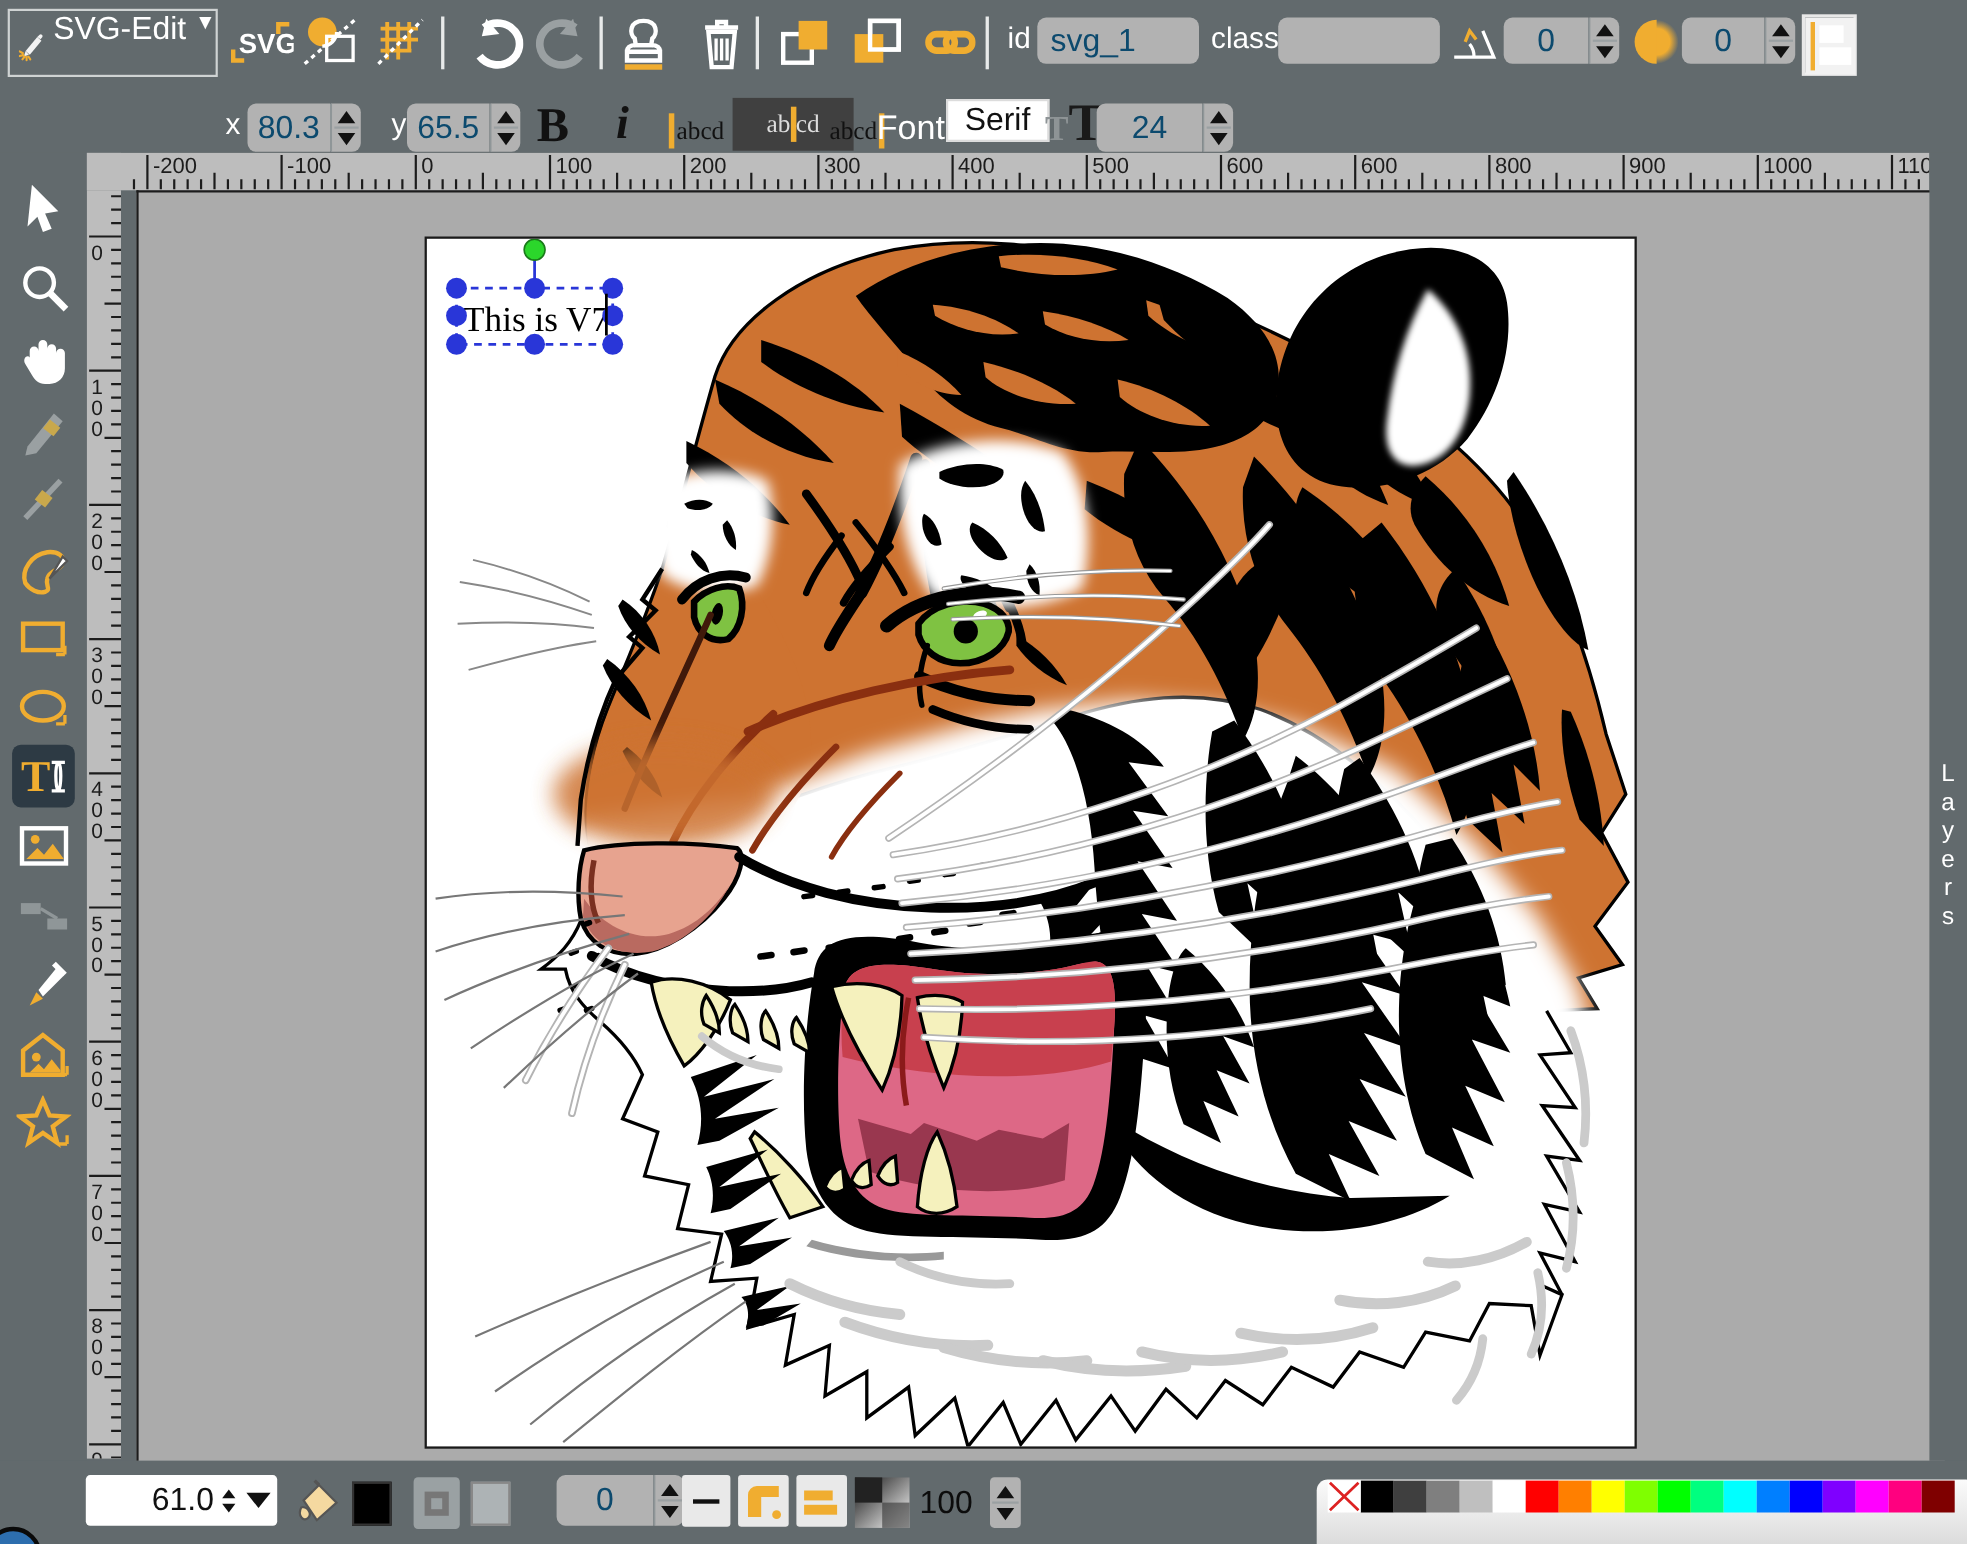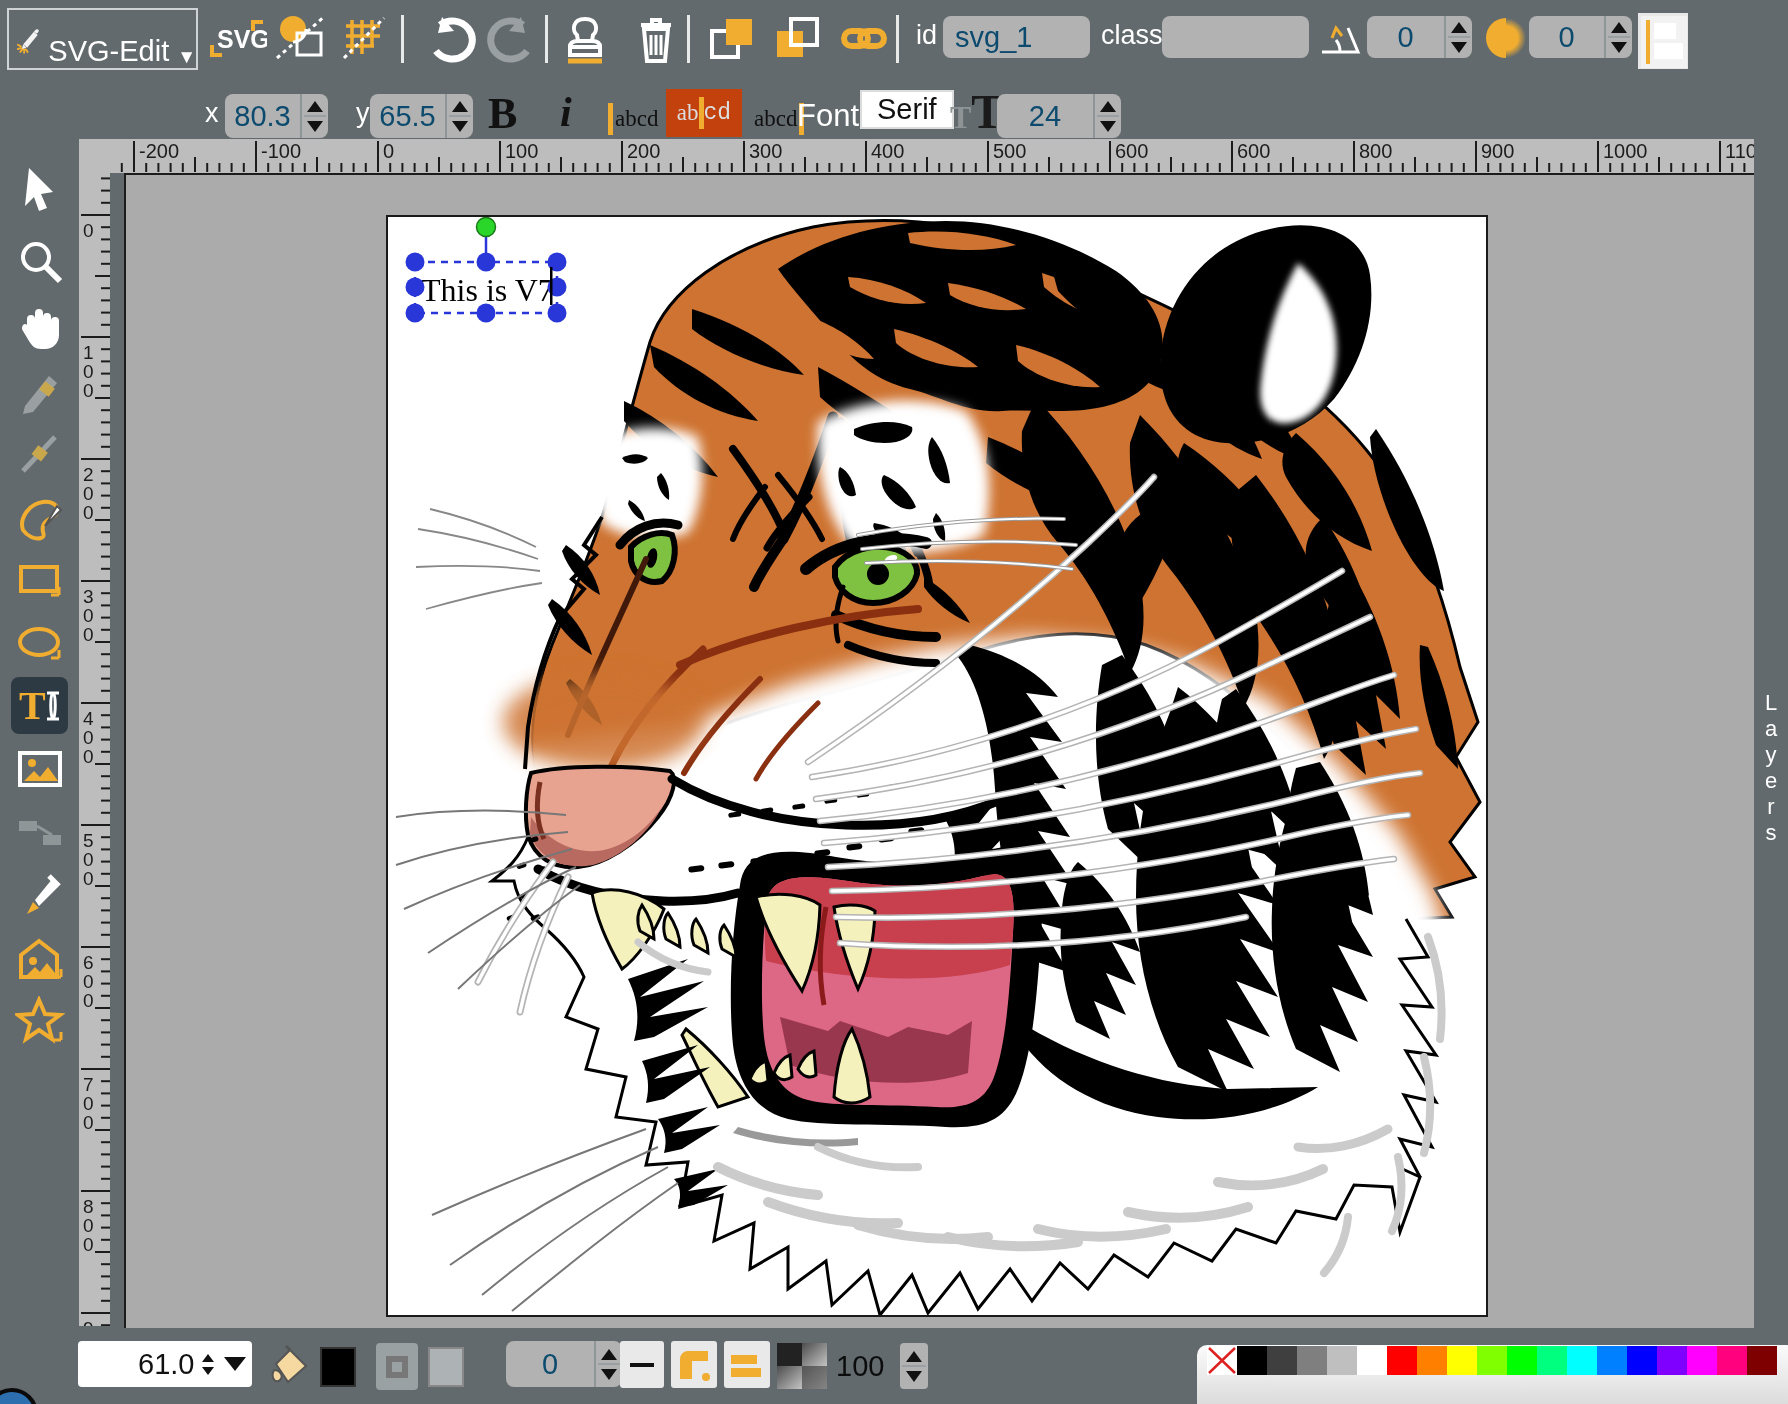--- a/index.html
+++ b/index.html
@@ -9,21 +9,21 @@
 .spin::after{content:'';position:absolute;left:2px;right:2px;top:50%;margin-top:-1px;height:2px;background:#9aa0a2}
 .tri-u{width:0;height:0;border-left:8px solid transparent;border-right:8px solid transparent;border-bottom:11px solid #111}
 .tri-d{width:0;height:0;border-left:8px solid transparent;border-right:8px solid transparent;border-top:11px solid #111}
 .hr-lab{position:absolute;top:1px;font-size:20px;color:#1c1c1c}
 .vr-lab{position:absolute;left:4px;font-size:19px;color:#1c1c1c;line-height:19px;text-align:left}
 .tool{position:absolute;left:11px;width:57px;height:57px;display:flex;align-items:center;justify-content:center}
 .pal{width:30px;height:29px;display:inline-block}
 </style></head><body>
 <div class="abs" style="left:0;top:0;width:1788px;height:139px"></div>
 <div class="abs" style="left:7px;top:8px;">
-    <div style="width:191px;height:62px;border:2px solid #cfd3d3;display:flex;align-items:flex-end;padding-left:8px;gap:6px;white-space:nowrap">
+    <div style="width:191px;height:62px;border:2px solid #cfd3d3;display:flex;align-items:flex-start;padding-left:8px;gap:6px;white-space:nowrap">
       <svg width="60" height="60" viewBox="0 0 60 60" style="">
         <path d="M15 45 L40 15 L49 23 L24 53 Z" fill="#f3f3f3"></path>
         <path d="M40 15 l5 -5 a4 4 0 0 1 6 5 l-4 5 Z" fill="#f3f3f3"></path>
         <path d="M15 45 l-4 12 l11 -4 z" fill="#f3f3f3"></path>
         <g stroke="#f0ad30" stroke-width="4.5" stroke-linecap="round">
           <path d="M9 50 l-7 -4 M10 54 l-8 2 M13 57 l-5 6 M17 58 l0 7 M21 57 l4 6"></path>
         </g>
       </svg>
       <span style="color:#fff;font-size:29px">SVG-Edit</span>
       <span style="color:#fff;font-size:19px;margin-left:2px">▼</span>
@@ -163,24 +163,24 @@
   </div>
 <div class="abs" style="left:488px;top:88px;"><span style="color:#111;font-family:'Liberation Serif',serif;font-weight:bold;font-size:44px">B</span></div>
 <div class="abs" style="left:560px;top:88px;"><span style="color:#111;font-family:'Liberation Serif',serif;font-weight:bold;font-style:italic;font-size:42px">i</span></div>
 <div class="abs" style="left:608px;top:103px;">
     <div style="display:flex;align-items:center">
       <div style="width:5px;height:32px;background:#f0ad30;margin-right:2px"></div>
       <span style="font-family:'Liberation Serif',serif;font-size:23px;color:#111">abcd</span>
     </div>
   </div>
 <div class="abs" style="left:666px;top:89px;">
-    <div style="display:flex;align-items:center;justify-content:center;width:76px;height:48px;background:#c2410c">
+    <div style="display:flex;align-items:center;justify-content:center;width:110px;height:48px;background:#404040">
       <span style="font-family:'Liberation Serif',serif;font-size:23px;color:#ddd">ab</span>
       <div style="width:5px;height:32px;background:#f0ad30"></div>
-      <span style="font-family:Liberation Mono, monospace;font-size:23px;color:#ddd">cd</span>
+      <span style="font-family:Liberation Serif, serif;font-size:23px;color:#ddd">cd</span>
     </div>
   </div>
 <div class="abs" style="left:754px;top:103px;">
     <div style="display:flex;align-items:center">
       <span style="font-family:'Liberation Serif',serif;font-size:23px;color:#111">abcd</span>
       <div style="width:5px;height:32px;background:#f0ad30;margin-left:2px"></div>
     </div>
   </div>
 <div class="abs" style="left:797px;top:98px;"><span class="lbl" style="font-size:31px">Font:</span></div>
 <div class="abs" style="left:860px;top:90px;">

